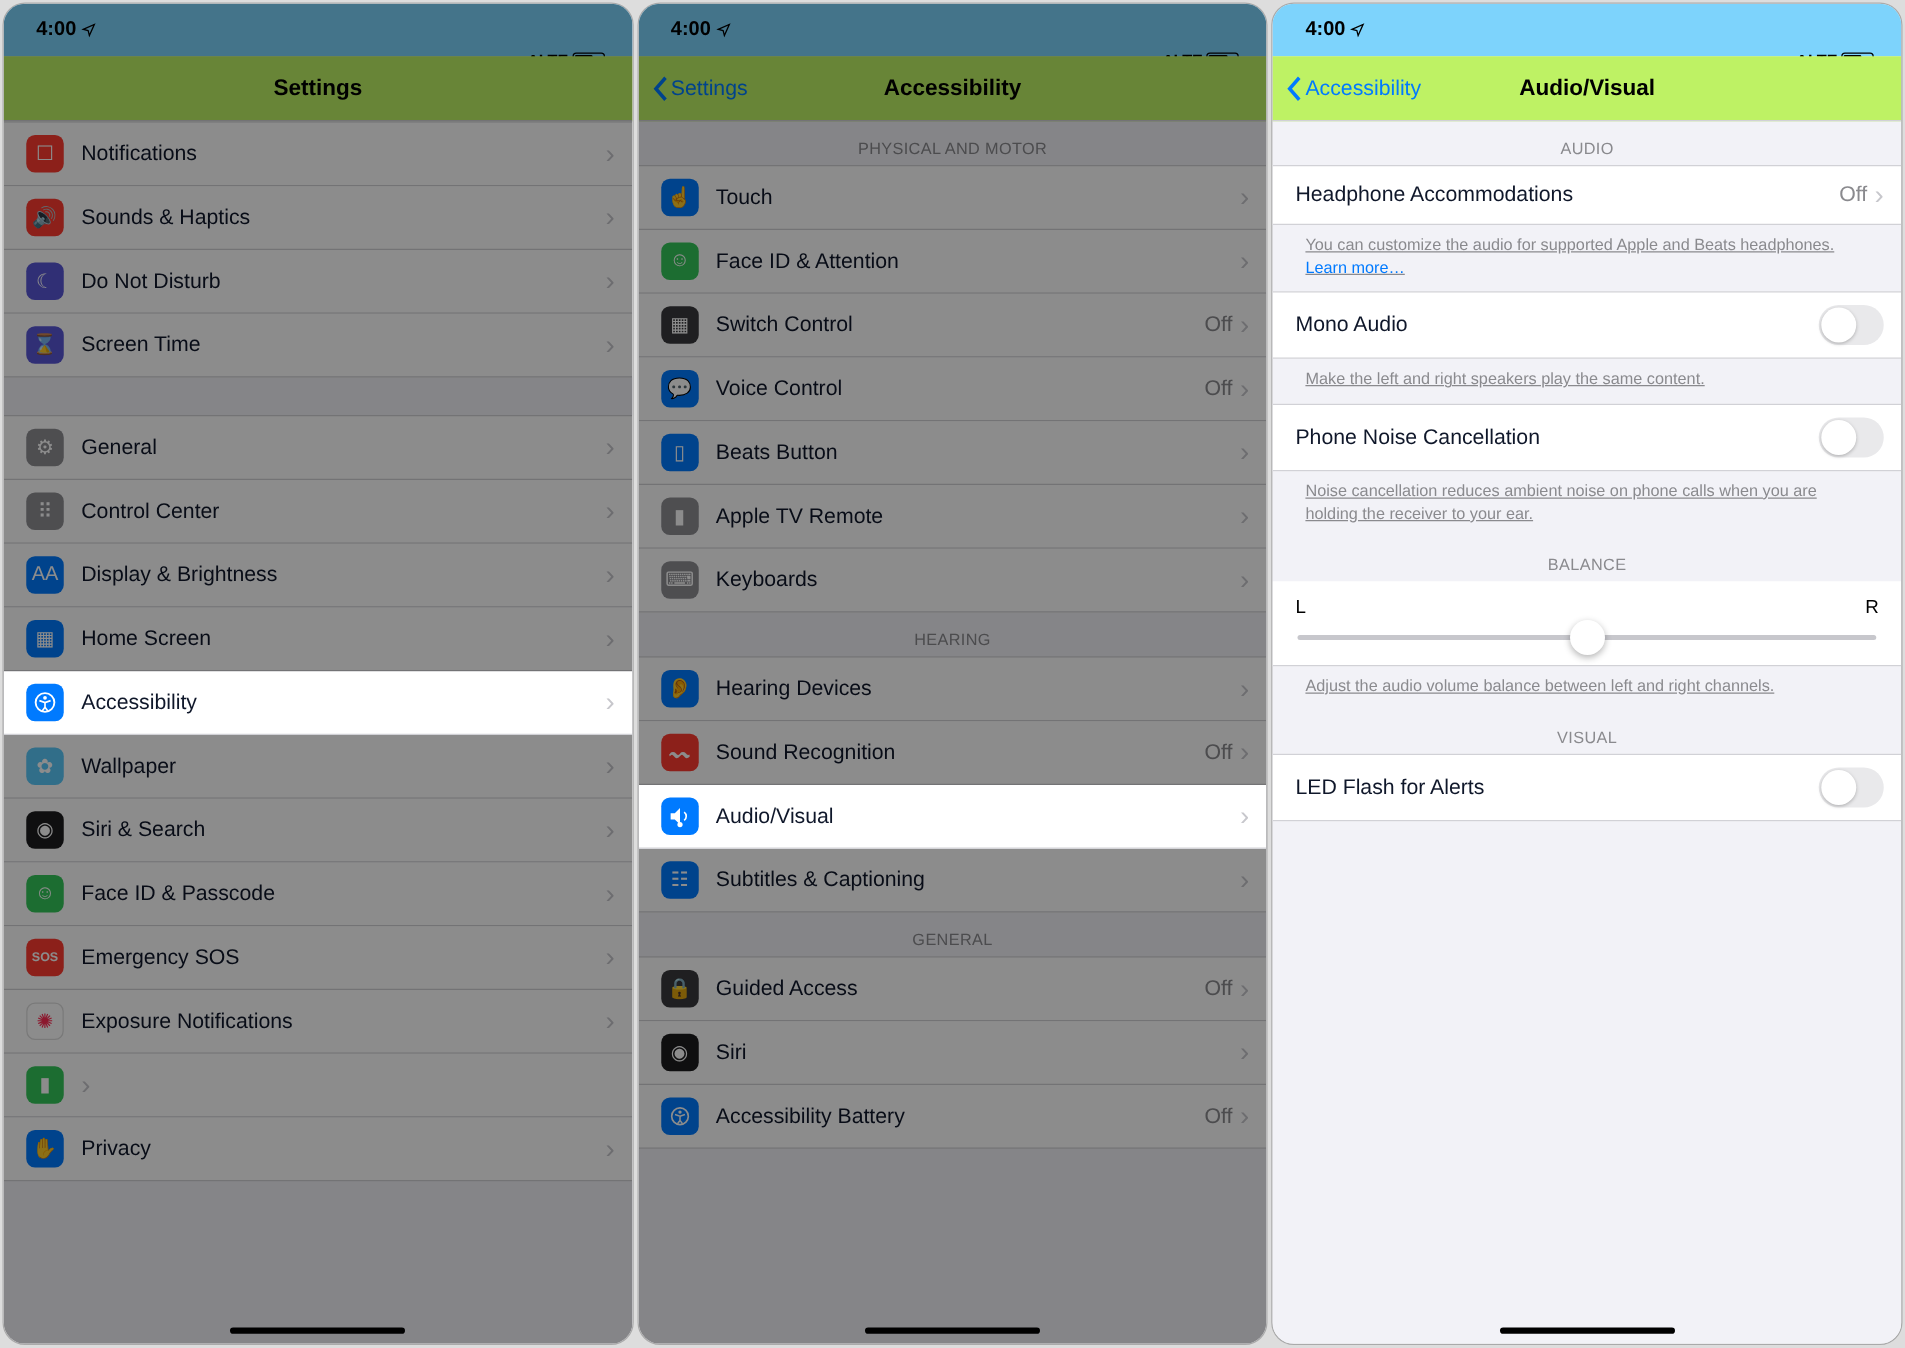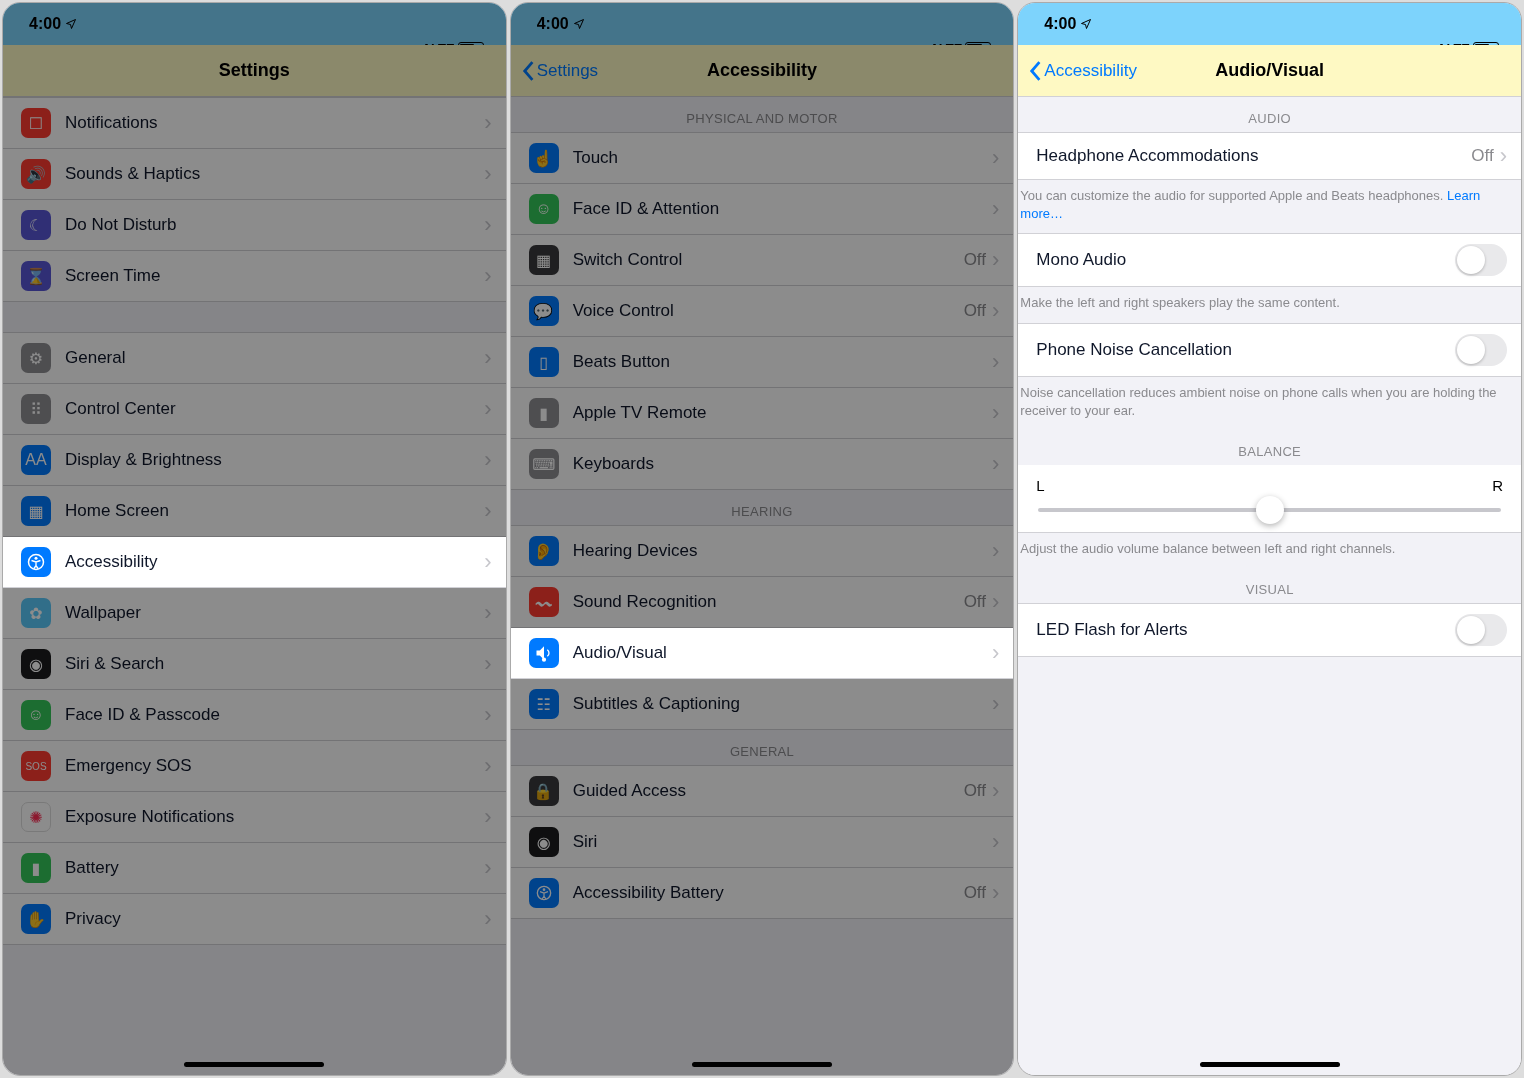--- a/index.html
+++ b/index.html
@@ -52,34 +52,34 @@
   }
   .battery::after { content: ""; position: absolute; right: -3px; top: 3px; width: 2px; height: 5px; background: #000; border-radius: 1px; }
   .battery-fill { position: absolute; left: 1px; top: 1px; bottom: 1px; width: 60%; background: #000; border-radius: 1px; }
   .navbar {
     display: flex;
     align-items: center;
     justify-content: center;
     height: 52px;
     position: relative;
     border-bottom: 1px solid #d1d1d6;
-    background: #fef9c3;
+    background: #bef264;
   }
   .navbar .title { font-size: 18px; font-weight: 600; }
   .navbar .back {
     position: absolute; left: 10px; top: 0; bottom: 0;
     display: flex; align-items: center; gap: 2px;
     color: #007aff; font-size: 17px;
   }
   .content { flex: 1; overflow: hidden; background: #f2f2f7; }
   .section-header {
     font-size: 13px; color: #8a8a8e; text-transform: uppercase;
     padding: 14px 18px 6px; letter-spacing: 0.3px; text-align: center;
   }
-  .footer-text { font-size: 13px; color: #8a8a8e; padding: 7px 2px 10px; line-height: 1.4; }
+  .footer-text { font-size: 13px; color: #8a8a8e; padding: 7px 26px 10px; line-height: 1.4; text-decoration: underline; }
   .footer-text a { color: #007aff; text-decoration: none; }
   .row {
     display: flex; align-items: center;
     background: #fff;
     padding: 10px 14px 10px 18px;
     min-height: 46px;
     border-bottom: 0.5px solid #d1d1d6;
     position: relative;
     z-index: 1;
   }
@@ -213,34 +213,33 @@
         <div class="icon-box ic-black">◉</div>
         <div class="label">Siri &amp; Search</div>
         <div class="chevron">›</div>
       </div>
     <div class="row">
         <div class="icon-box ic-green">☺</div>
         <div class="label">Face ID &amp; Passcode</div>
         <div class="chevron">›</div>
       </div>
     <div class="row">
-        <div class="icon-box ic-red" style="font-size:10px;font-weight:400">SOS</div>
+        <div class="icon-box ic-red" style="font-size:10px;font-weight:700">SOS</div>
         <div class="label">Emergency SOS</div>
         <div class="chevron">›</div>
       </div>
     <div class="row">
         <div class="icon-box" style="background:#fff;border:1px solid #ddd">
           <span style="color:#ff2d55">✺</span>
         </div>
         <div class="label">Exposure Notifications</div>
         <div class="chevron">›</div>
       </div>
     <div class="row">
         <div class="icon-box ic-green">▮</div>
-        <div class="label">Battery</div>
         <div class="chevron">›</div>
       </div>
     <div class="row">
         <div class="icon-box ic-blue">✋</div>
         <div class="label">Privacy</div>
         <div class="chevron">›</div>
       </div>
   </div>
   <div class="homebar"></div>
 </div>

